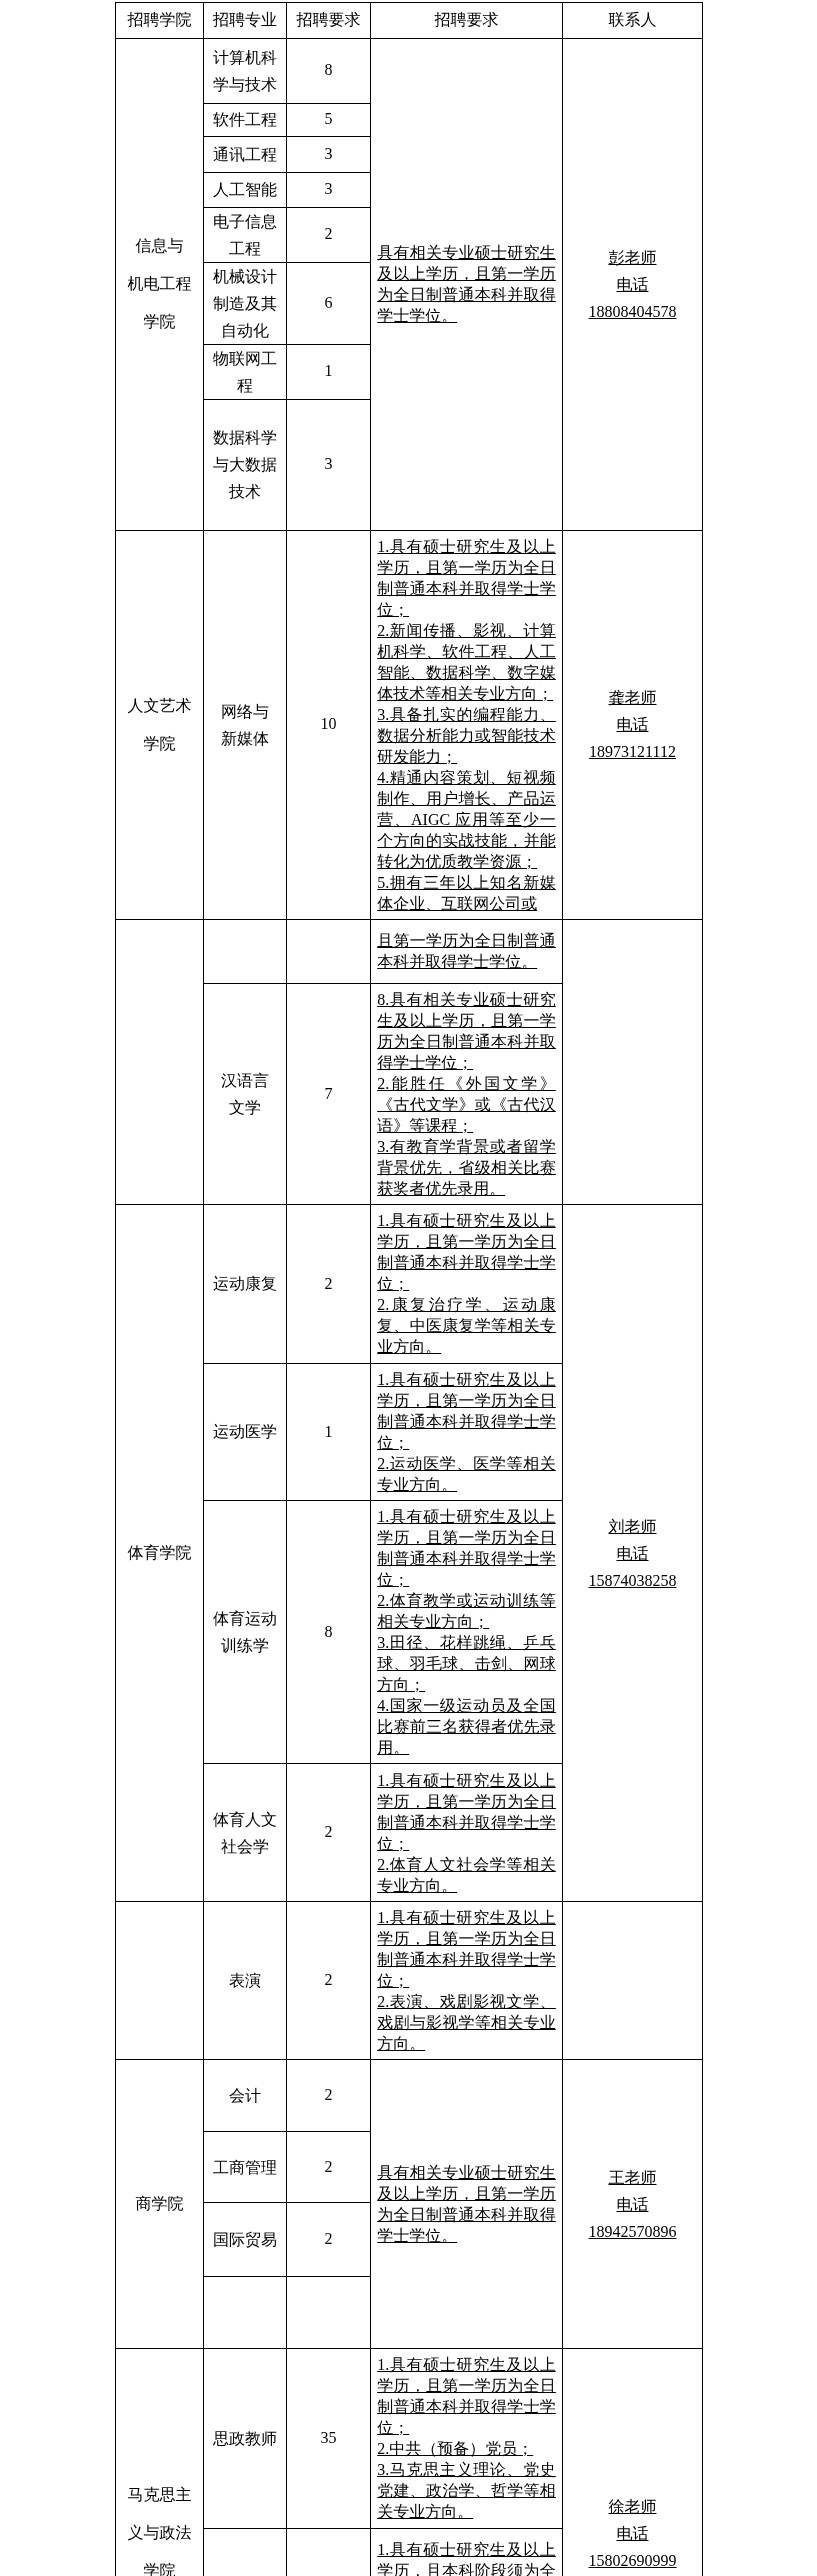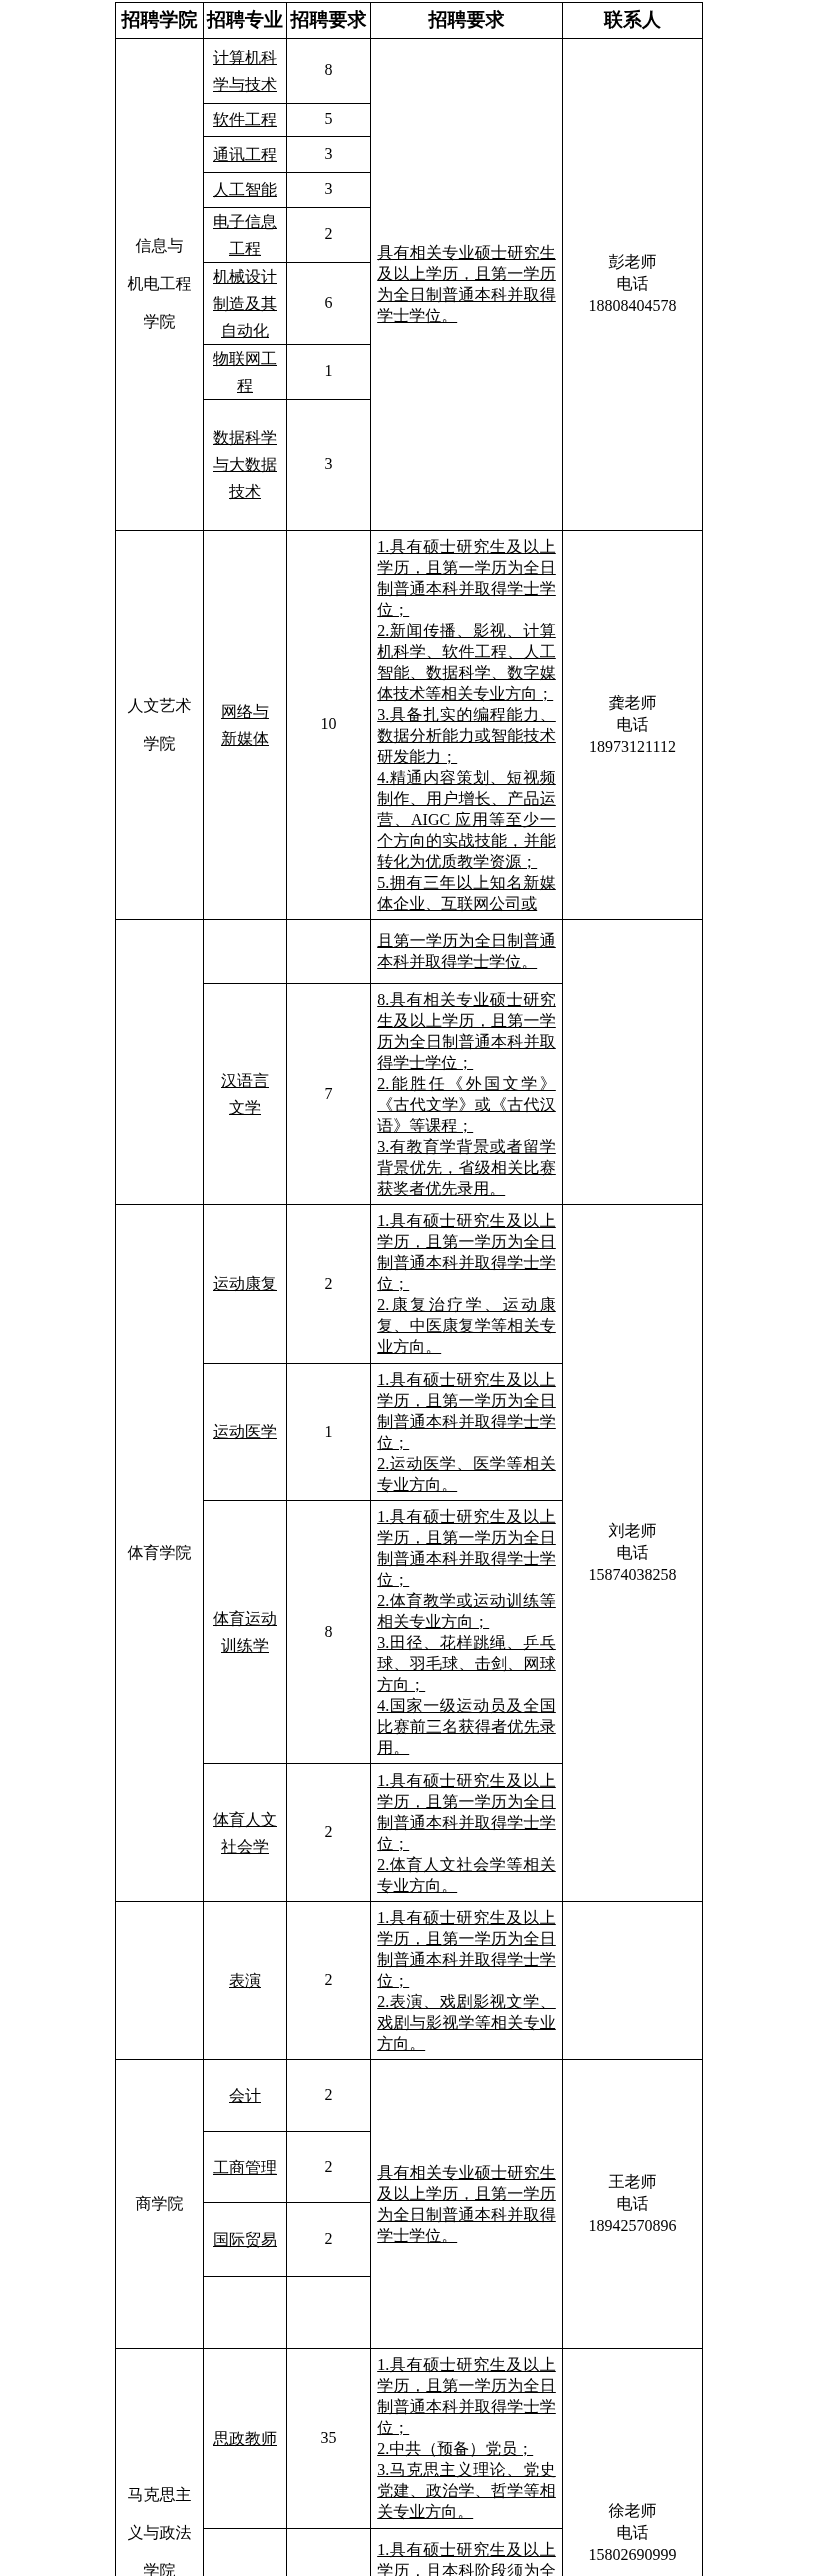--- a/index.html
+++ b/index.html
@@ -15,29 +15,29 @@
     border:1px solid #000;
   }
   td,th{
     border:0.5px solid #000;
     font-size:16px;font-weight:normal;
     vertical-align:middle;text-align:center;
     padding:0;overflow:hidden;
     white-space:pre-line;
   }
   tr.sec>td{border-top-width:1px;}
-  tr.rhead>th{border-bottom-width:1px;font-size:19px;font-weight:bold;}
+  tr.rhead>th{border-bottom-width:1px;font-size:16px;}
   td.req{
     text-align:justify;vertical-align:middle;
     padding:5.2px 6.2px;line-height:21px;white-space:pre-line;text-decoration:underline;
   }
   td.college{line-height:38px;}
-  td.major{line-height:27px;text-decoration:underline;}
+  td.major{line-height:27px;}
   td.count{line-height:1.4;}
-  td.contact{line-height:22px;}
+  td.contact{line-height:27px;text-decoration:underline;}
   
   tr.h69{height:36px}  tr.h127{height:65px} tr.h64{height:33px}
   tr.h68{height:35px}  tr.h97{height:50px}  tr.h160{height:82px}
   tr.h105{height:54px} tr.h255{height:131px} tr.h753{height:388px}
   tr.h124{height:64px} tr.h416{height:214px} tr.h293{height:151px}
   tr.h257{height:132px} tr.h495{height:255px} tr.h248{height:128px}
   tr.h297{height:153px} tr.h140{height:72px} tr.h137{height:71px}
   tr.h143{height:74px} tr.h333{height:172px} tr.h369{height:190px}
 </style>
 </head>

